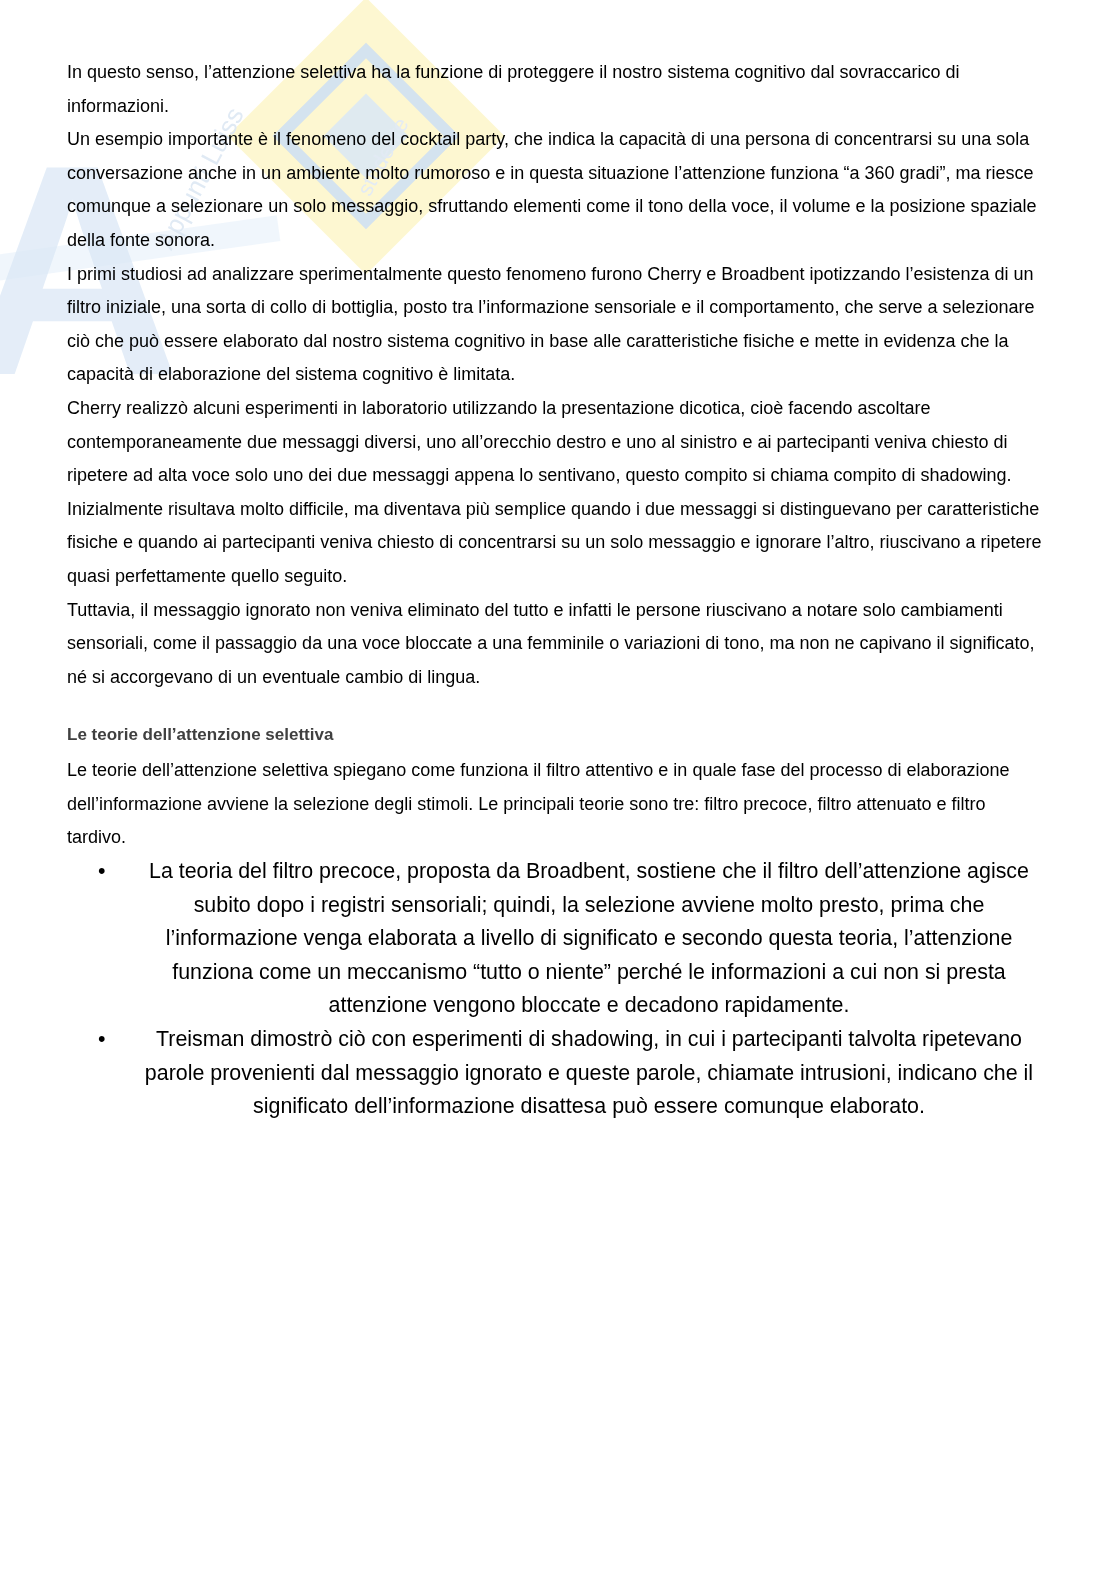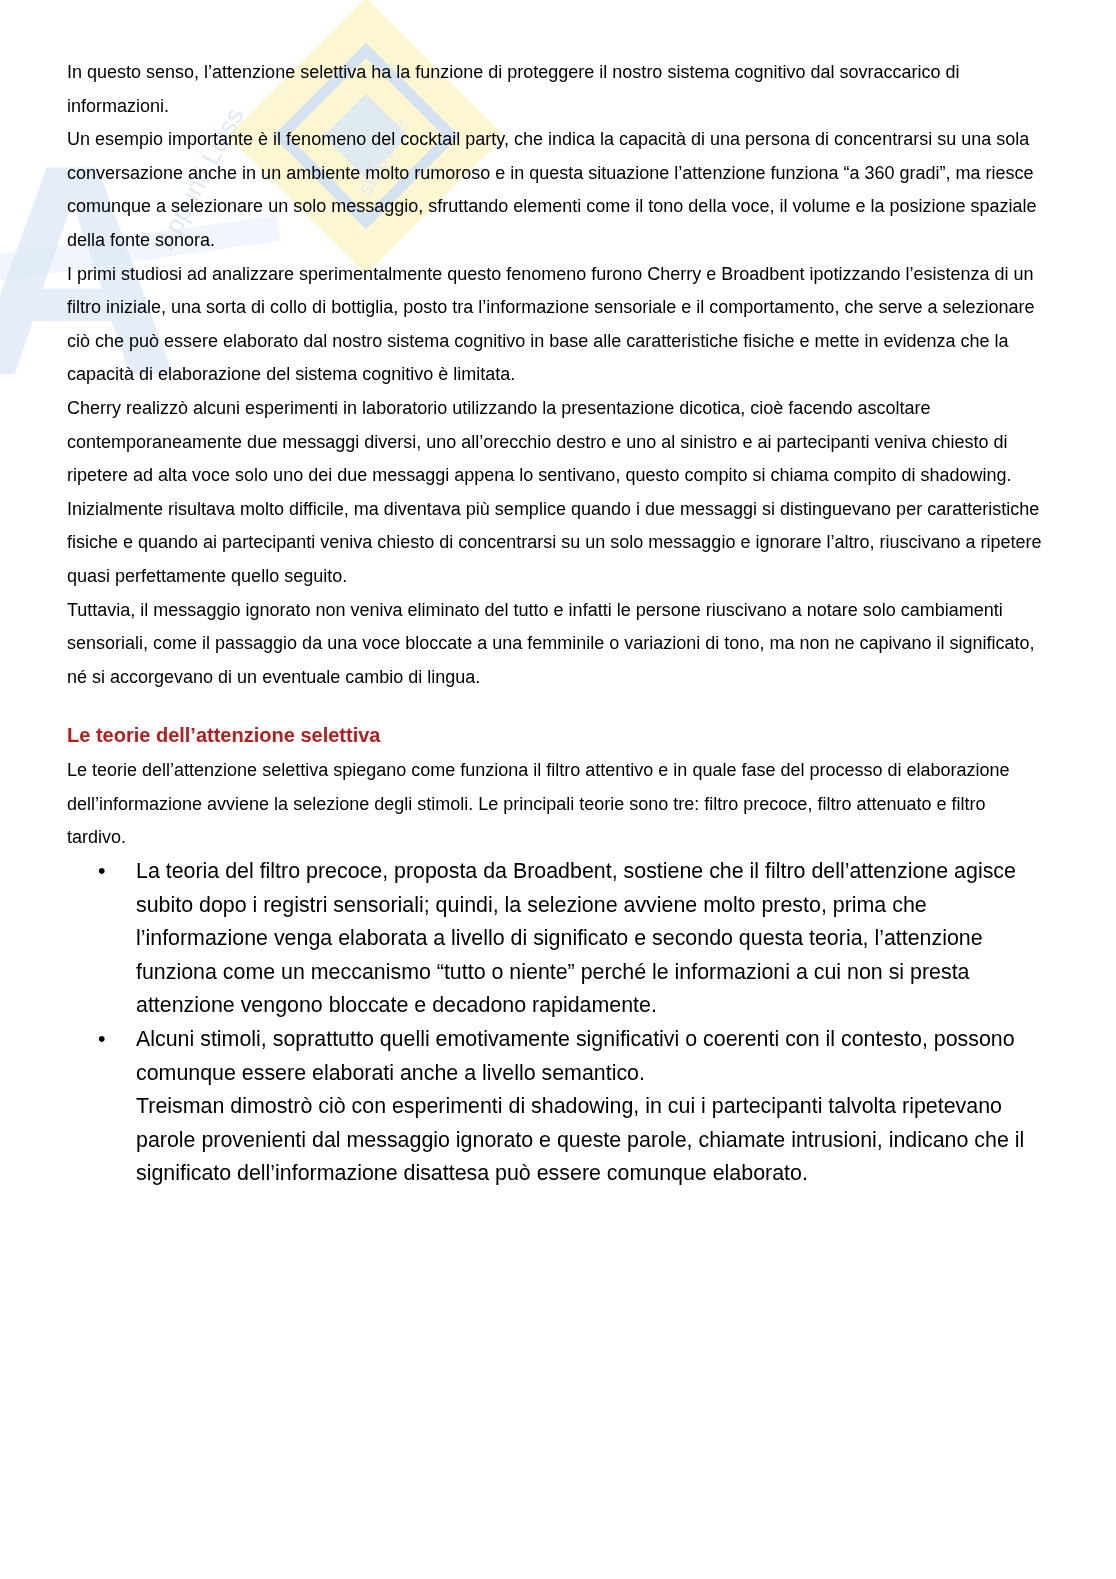--- a/index.html
+++ b/index.html
@@ -127,24 +127,24 @@
   .para {
     font-size: 18px;
     line-height: 33.6px;
     color: #000000;
     margin: 0;
     text-align: left;
     font-family: "Liberation Sans", sans-serif;
   }
 
   .section-heading {
-    font-size: 20px;
+    font-size: 17px;
     line-height: 34px;
     font-weight: bold;
-    color: #b91c1c;
+    color: #404040;
     margin: 0;
     padding-top: 24px;
     padding-bottom: 2px;
     font-family: "Liberation Sans", sans-serif;
   }
 
   .bullet-list {
     list-style: none;
     margin: 0;
     padding: 0;
@@ -160,21 +160,21 @@
   }
 
   .bullet-item .bullet-dot {
     position: absolute;
     left: 31px;
     top: 0;
     font-size: 21.4px;
     line-height: 33.6px;
   }
 
-  .bullet-line { display: block; }
+  .bullet-line { display: block; text-align: center; }
 </style>
 </head>
 <body>
 
 <div class="page">
 
   <div class="watermark-layer">
     <div class="wm-band"></div>
     <div class="wm-bigletter">A</div>
     <div class="wm-diamond"></div>
@@ -204,20 +204,19 @@
 
     <ul class="bullet-list">
 
       <li class="bullet-item">
         <span class="bullet-dot">•</span>
         <span class="bullet-line">La teoria del filtro precoce, proposta da Broadbent, sostiene che il filtro dell’attenzione agisce subito dopo i registri sensoriali; quindi, la selezione avviene molto presto, prima che l’informazione venga elaborata a livello di significato e secondo questa teoria, l’attenzione funziona come un meccanismo “tutto o niente” perché le informazioni a cui non si presta attenzione vengono bloccate e decadono rapidamente.</span>
       </li>
 
       <li class="bullet-item">
         <span class="bullet-dot">•</span>
-        <span class="bullet-line">Alcuni stimoli, soprattutto quelli emotivamente significativi o coerenti con il contesto, possono comunque essere elaborati anche a livello semantico.</span>
         <span class="bullet-line">Treisman dimostrò ciò con esperimenti di shadowing, in cui i partecipanti talvolta ripetevano parole provenienti dal messaggio ignorato e queste parole, chiamate intrusioni, indicano che il significato dell’informazione disattesa può essere comunque elaborato.</span>
       </li>
 
     </ul>
 
   </div>
 </div>
 
 </body></html>

